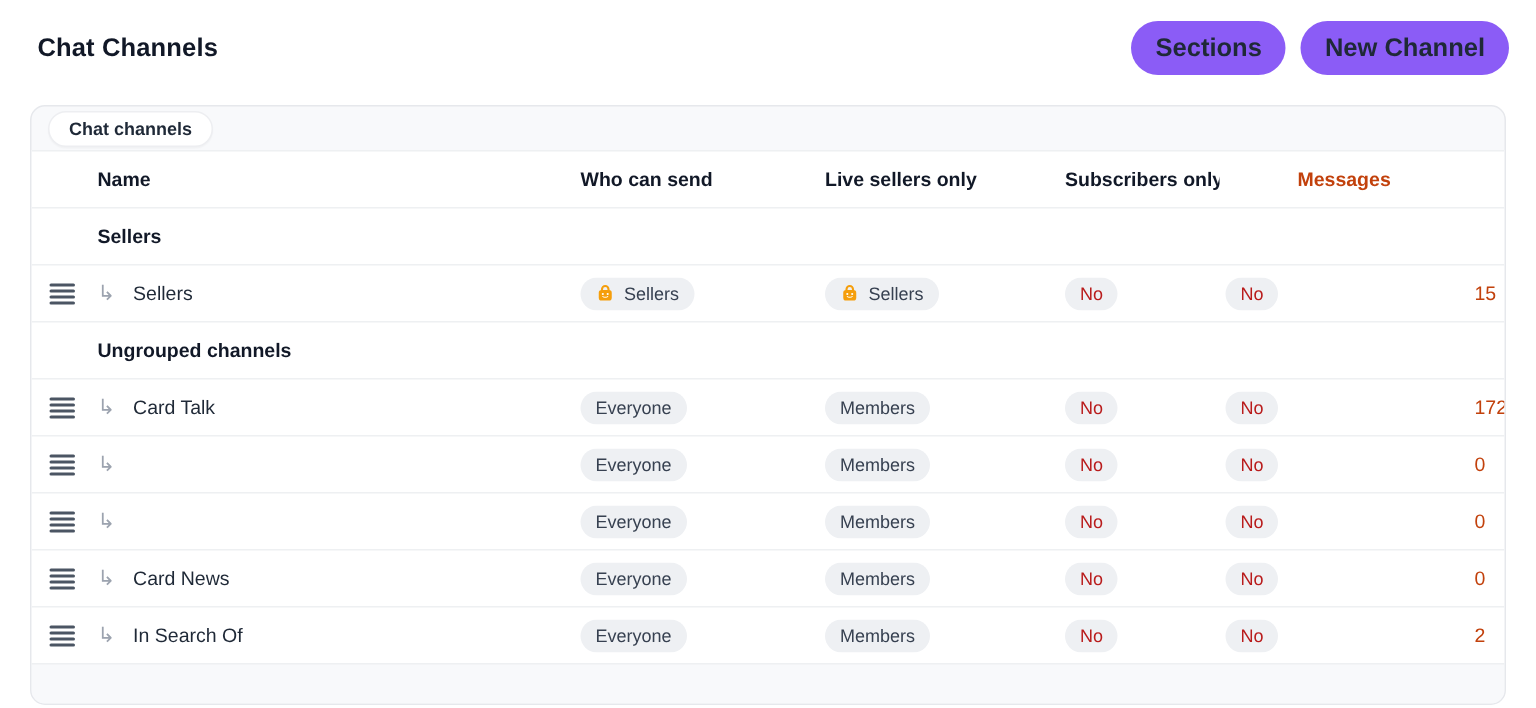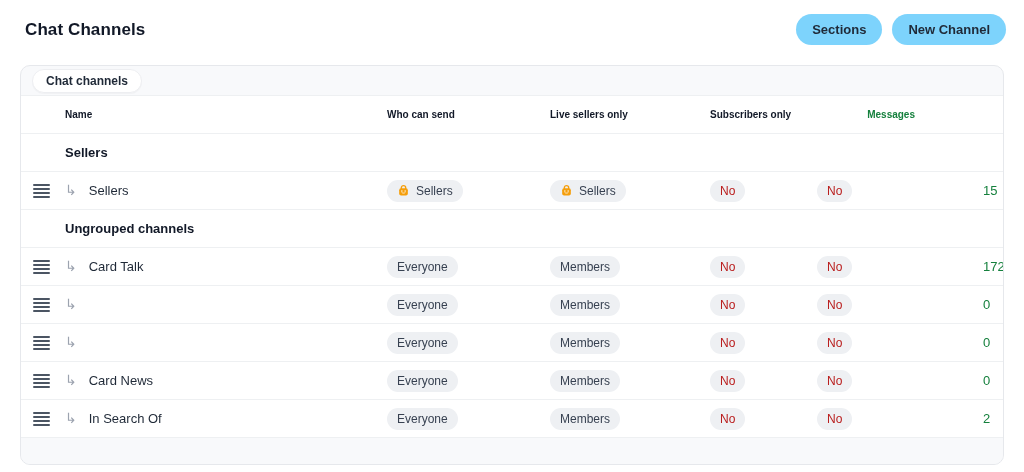--- a/index.html
+++ b/index.html
@@ -3,38 +3,38 @@
 <meta charset="utf-8">
 <style>
   * { margin: 0; padding: 0; box-sizing: border-box; }
   html, body { width: 1024px; height: 472px; background: #ffffff;
     font-family: "Liberation Sans", sans-serif; color: #1f2937; }
 
   .page-header { display: flex; justify-content: space-between; align-items: center;
     padding: 14px 18px 0 25px; }
   .page-title { font-size: 17px; font-weight: 700; color: #111827; letter-spacing: .1px; }
   .header-actions { display: flex; gap: 10px; }
-  .pill-btn { background: #7dd3fc; border: none; border-radius: 999px;
-    padding: 8px 16px; font-size: 13px; font-weight: 700; color: #1f2937;
+  .pill-btn { background: #8b5cf6; border: none; border-radius: 999px;
+    padding: 8px 16px; font-size: 17px; font-weight: 700; color: #1f2937;
     font-family: "Liberation Sans", sans-serif; cursor: pointer; }
 
   .panel { margin: 20px 20px 0 20px; width: 984px;
     border: 1px solid #e6e8ec; border-radius: 10px; background: #f8f9fb;
     overflow: hidden; }
   .panel-tabs { padding: 7px 11px; height: 29px; display: flex; align-items: center; }
   .tab-pill { background: #ffffff; border: 1px solid #edeef1; border-radius: 999px;
     padding: 4px 13px; font-size: 12px; font-weight: 700; color: #1f2937;
     box-shadow: 0 1px 1px rgba(0,0,0,0.03); cursor: pointer; }
 
   .row { display: grid; grid-template-columns: 40px 322px 163px 160px 107px 118px 1fr;
     align-items: center; background: #ffffff; border-top: 1px solid #eef0f2;
     height: 38px; }
   .cell { padding: 0 4px; font-size: 13px; overflow: hidden; white-space: nowrap; }
-  .head-row .cell { font-weight: 700; color: #111827; font-size: 10px; }
-  .cell.num { text-align: right; padding-right: 16px; color: #15803d; margin-left: 48px; }
+  .head-row .cell { font-weight: 700; color: #111827; font-size: 13px; }
+  .cell.num { text-align: right; padding-right: 16px; color: #c2410c; margin-left: 48px; }
 
   .group-row .group-name { font-weight: 700; color: #111827; font-size: 13px; }
 
   .handle-cell { display: flex; align-items: center; justify-content: center; }
   .drag-handle { display: inline-flex; flex-direction: column; gap: 2px; cursor: grab; padding: 4px; }
   .drag-handle i { display: block; width: 17px; height: 2px; background: #4b5563; border-radius: 1px; }
 
   .name-cell { display: flex; align-items: center; gap: 12px; color: #1f2937; }
   .indent-arrow { color: #9ca3af; font-size: 14px; line-height: 1; transform: translateY(-1px); }
 

